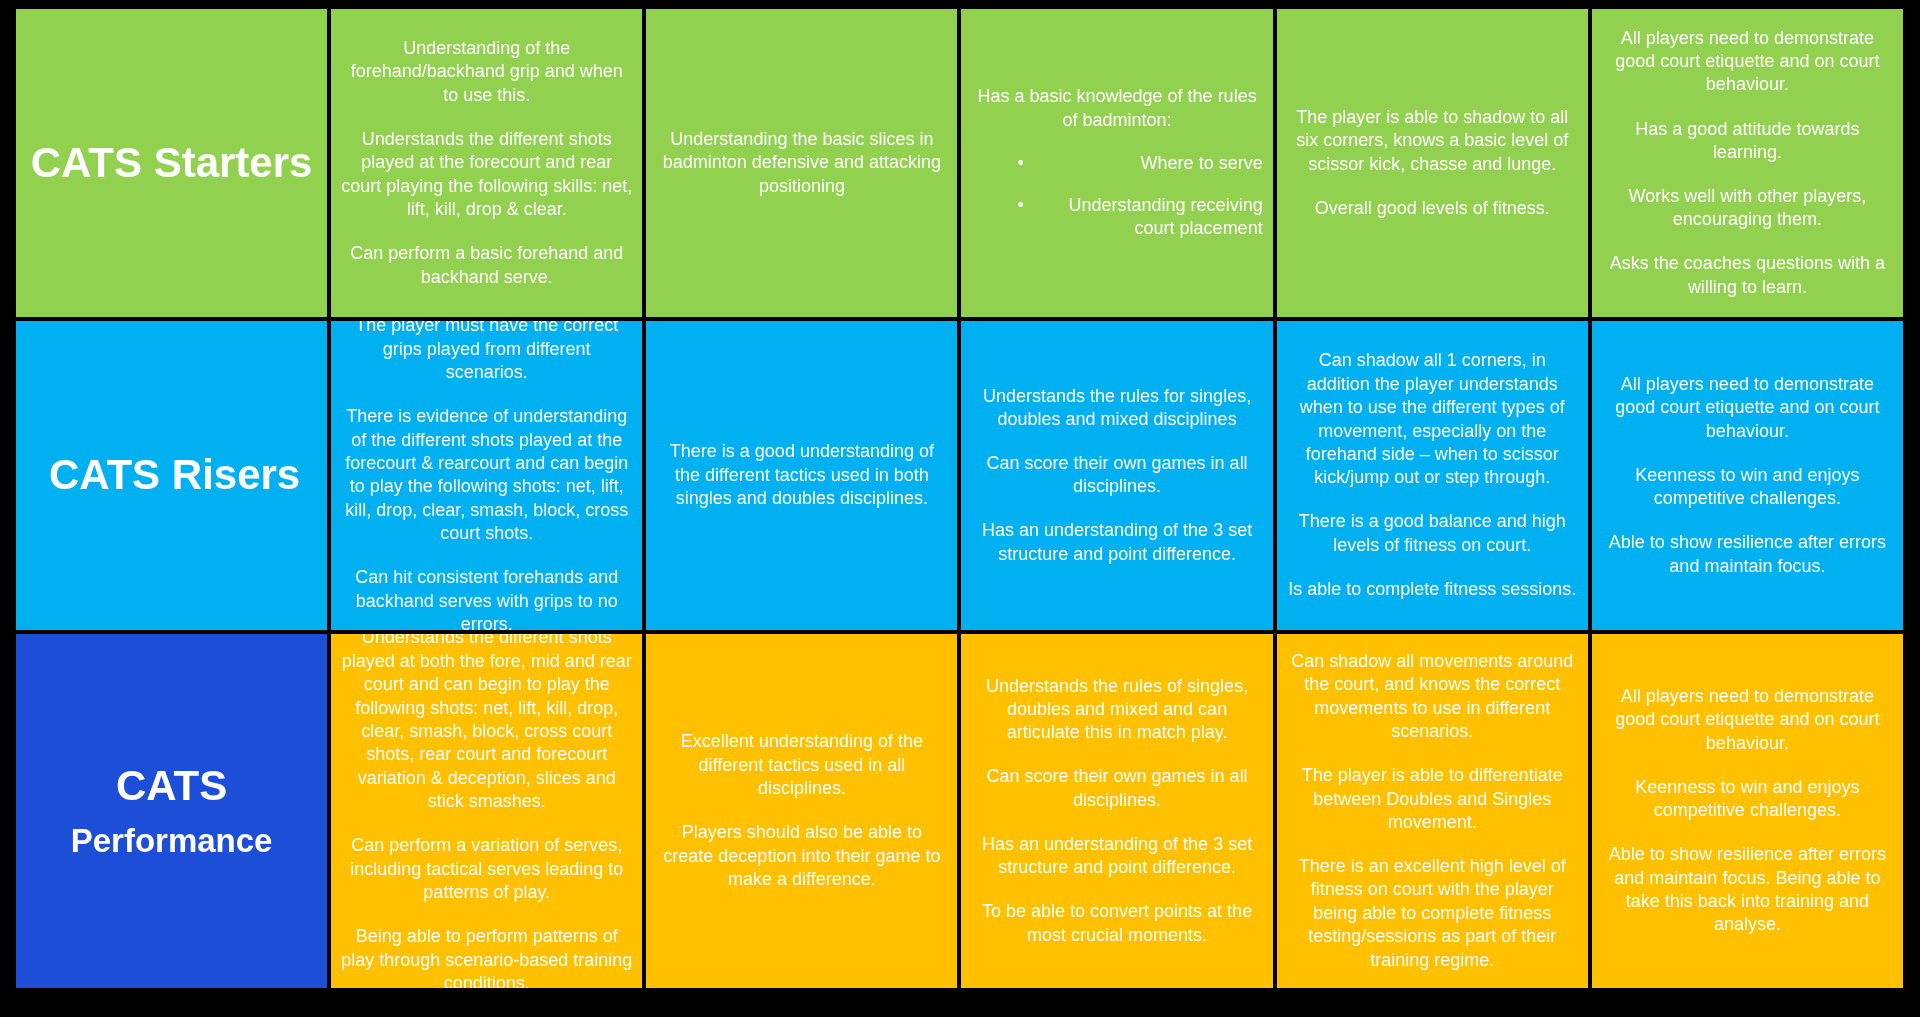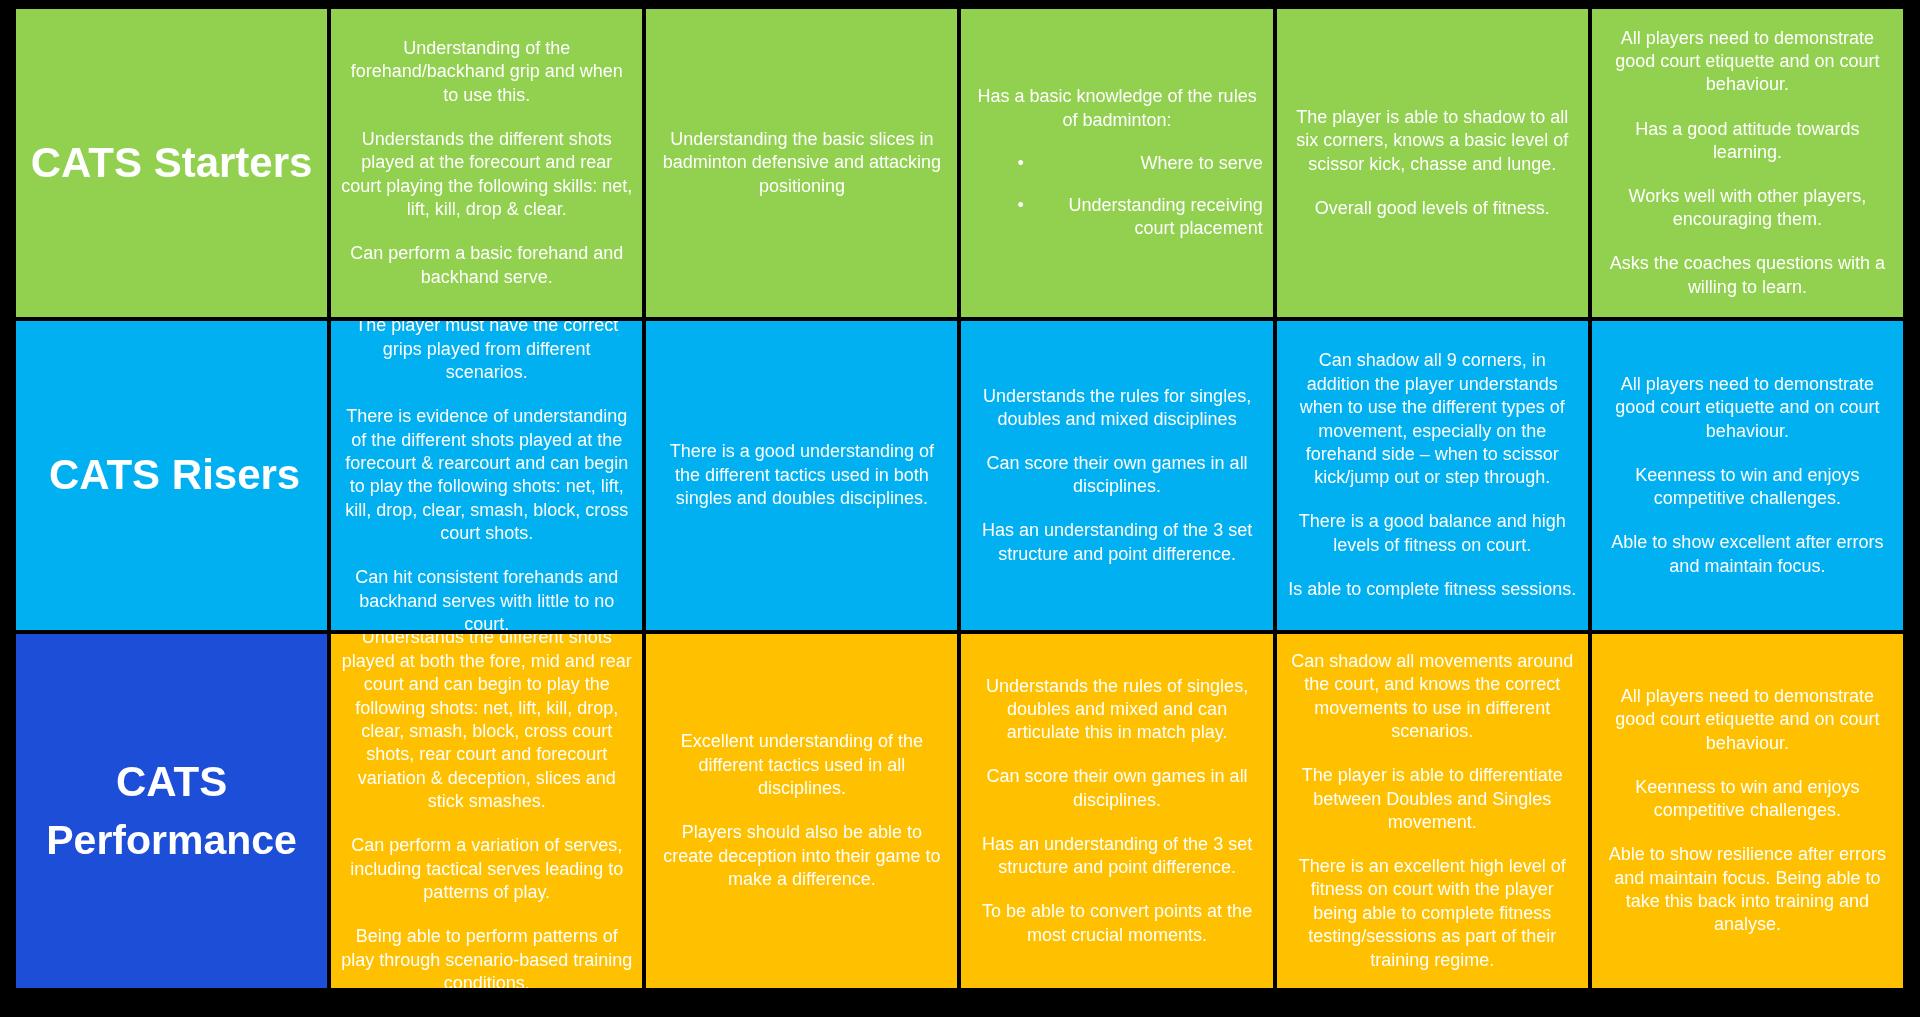--- a/index.html
+++ b/index.html
@@ -34,21 +34,21 @@
     align-items: center;
     text-align: center;
     overflow: hidden;
     padding: 6px 10px;
   }
   .label-cell {
     font-weight: bold;
     font-size: 42px;
     line-height: 1.15;
   }
-  .label-part-small { font-size: 41px; }
+  .label-part-small { font-size: 33px; }
   .body-cell {
     font-size: 18px;
     line-height: 1.3;
   }
   .body-cell p { margin: 0; }
   .body-cell p + p { margin-top: 1.15em; }
   ul.bullets {
     list-style: none;
     margin: 1.1em 0 0 0;
     padding: 0 0 0 46px;
@@ -111,47 +111,47 @@
         <p>Asks the coaches questions with a willing to learn.</p>
       </div>
     </div>
     <div class="cell label-cell row-risers" style="background: rgb(0, 176, 240); padding-left: 16px;">
       <span class="label-part">CATS Risers</span>
     </div>
     <div class="cell body-cell row-risers" style="background: rgb(0, 176, 240);">
       <div>
         <p>The player must have the correct grips played from different scenarios.</p>
         <p>There is evidence of understanding of the different shots played at the forecourt &amp; rearcourt and can begin to play the following shots: net, lift, kill, drop, clear, smash, block, cross court shots.</p>
-        <p>Can hit consistent forehands and backhand serves with little to no court.</p>
+        <p>Can hit consistent forehands and backhand serves with grips to no errors.</p>
       </div>
     </div>
     <div class="cell body-cell row-risers" style="background: rgb(0, 176, 240);">
       <div>
         <p>There is a good understanding of the different tactics used in both singles and doubles disciplines.</p>
       </div>
     </div>
     <div class="cell body-cell row-risers" style="background: rgb(0, 176, 240);">
       <div>
         <p>Understands the rules for singles, doubles and mixed disciplines</p>
         <p>Can score their own games in all disciplines.</p>
         <p>Has an understanding of the 3 set structure and point difference.</p>
       </div>
     </div>
     <div class="cell body-cell row-risers" style="background: rgb(0, 176, 240);">
       <div>
-        <p>Can shadow all 9 corners, in addition the player understands when to use the different types of movement, especially on the forehand side – when to scissor kick/jump out or step through.</p>
+        <p>Can shadow all 1 corners, in addition the player understands when to use the different types of movement, especially on the forehand side – when to scissor kick/jump out or step through.</p>
         <p>There is a good balance and high levels of fitness on court.</p>
         <p>Is able to complete fitness sessions.</p>
       </div>
     </div>
     <div class="cell body-cell row-risers" style="background: rgb(0, 176, 240);">
       <div>
         <p>All players need to demonstrate good court etiquette and on court behaviour.</p>
         <p>Keenness to win and enjoys competitive challenges.</p>
-        <p>Able to show excellent after errors and maintain focus.</p>
+        <p>Able to show resilience after errors and maintain focus.</p>
       </div>
     </div>
     <div class="cell label-cell row-performance" style="background: #1d4ed8; gap: 11px;">
       <span class="label-part">CATS </span>
       <span class="label-part label-part-small">Performance</span>
     </div>
     <div class="cell body-cell row-performance" style="background: rgb(255, 192, 0);">
       <div>
         <p>Understands the different shots played at both the fore, mid and rear court and can begin to play the following shots: net, lift, kill, drop, clear, smash, block, cross court shots, rear court and forecourt variation &amp; deception, slices and stick smashes.</p>
         <p>Can perform a variation of serves, including tactical serves leading to patterns of play.</p>

